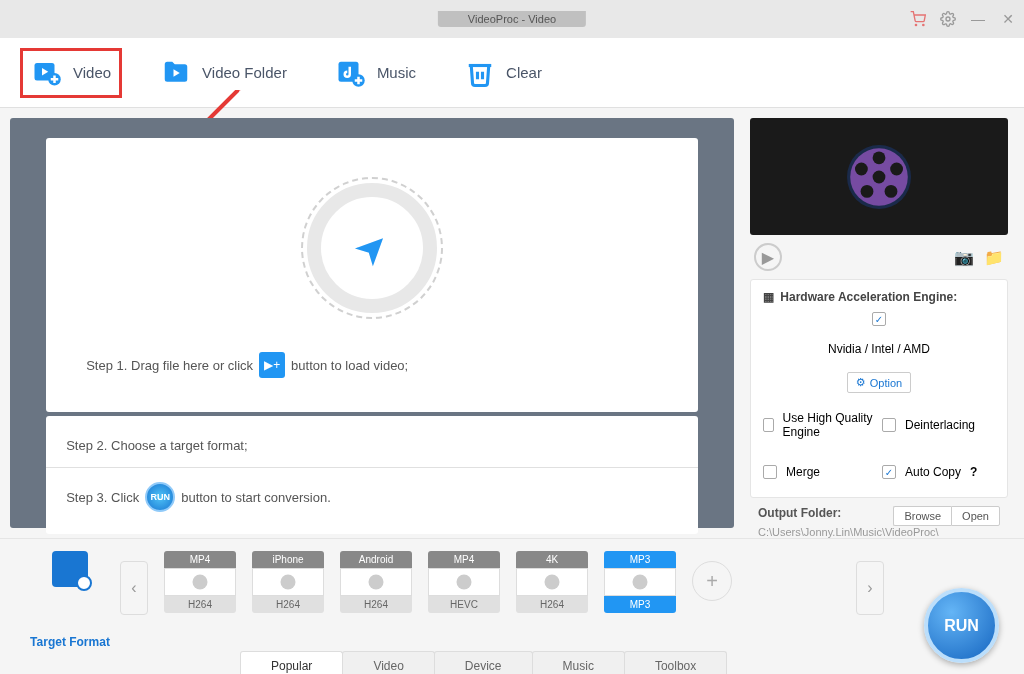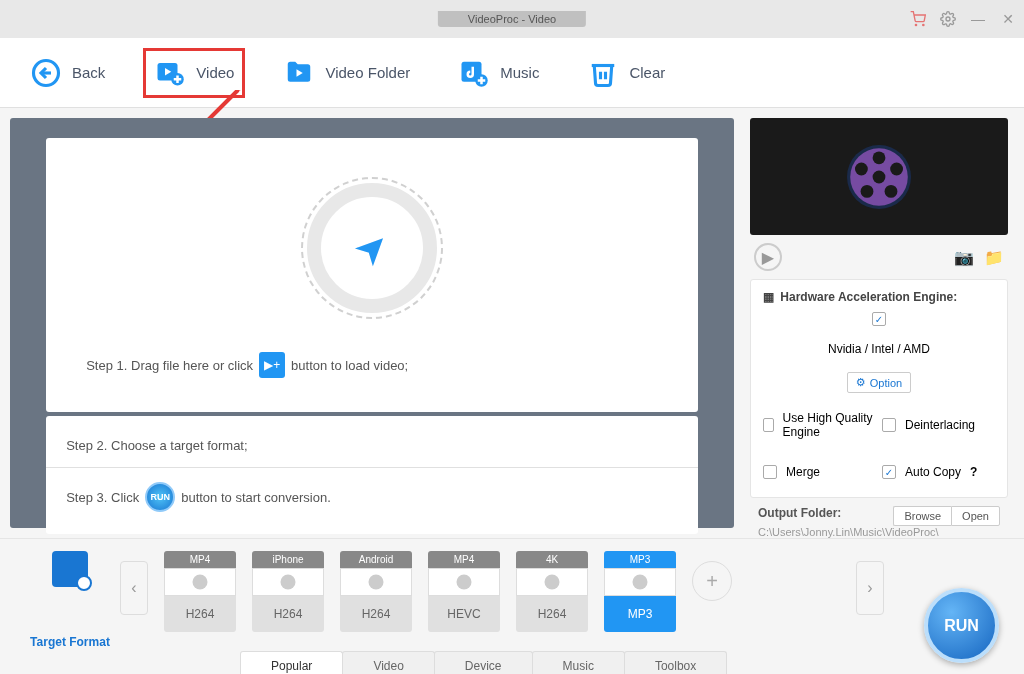--- a/index.html
+++ b/index.html
@@ -53,21 +53,21 @@
 
 .format-bar { height:150px; display:flex; align-items:flex-start; padding:12px 20px 0; position:relative; border-top:1px solid #e5e5e5; }
 .tf-label { width:100px; text-align:center; font-size:12px; color:#1976d2; font-weight:bold; margin-top:48px; }
 .tf-icon { width:36px; height:36px; background:#1976d2; border-radius:4px; margin:0 auto 6px; position:relative; }
 .tf-icon::after { content:""; position:absolute; width:12px; height:12px; background:#fff; border-radius:50%; right:-4px; bottom:-4px; border:2px solid #1976d2; }
 .nav-arrow { width:28px; height:54px; border:1px solid #ddd; border-radius:4px; display:flex; align-items:center; justify-content:center; color:#999; cursor:pointer; margin-top:10px; }
 .formats { display:flex; gap:16px; margin:0 16px; }
 .fmt { width:72px; text-align:center; cursor:pointer; }
 .fmt-top { background:#888; color:#fff; font-size:10px; padding:3px 0; border-radius:3px 3px 0 0; }
 .fmt-mid { height:28px; background:#fff; border:1px solid #ddd; display:flex; align-items:center; justify-content:center; }
-.fmt-bot { background:#e0e0e0; color:#666; font-size:12px; padding:11px 0; border-radius:0 0 3px 3px; }
+.fmt-bot { background:#e0e0e0; color:#666; font-size:10px; padding:3px 0; border-radius:0 0 3px 3px; }
 .fmt.sel .fmt-top, .fmt.sel .fmt-bot { background:#2196f3; color:#fff; }
 .fmt-add { width:40px; height:40px; border:1px solid #ddd; border-radius:50%; display:flex; align-items:center; justify-content:center; color:#aaa; font-size:20px; margin-top:10px; cursor:pointer; }
 .run-big { position:absolute; right:25px; bottom:25px; width:75px; height:75px; border-radius:50%; background:radial-gradient(circle at 35% 30%,#64b5f6,#1565c0); color:#fff; font-size:16px; font-weight:bold; display:flex; align-items:center; justify-content:center; cursor:pointer; border:4px solid #bbdefb; box-shadow:0 2px 6px rgba(0,0,0,0.3); }
 
 
 .tabs { position:absolute; bottom:8px; left:240px; display:flex; }
 .tab { padding:7px 30px; font-size:12px; color:#666; border:1px solid #ddd; border-bottom:none; border-radius:3px 3px 0 0; background:#f0f0f0; cursor:pointer; margin-right:-1px; }
 .tab.active { background:#fff; color:#333; }
 
 
@@ -91,30 +91,20 @@
           <circle cx="12" cy="12" r="3"></circle>
           <path d="M19.4 15a1.65 1.65 0 0 0 .33 1.82l.06.06a2 2 0 1 1-2.83 2.83l-.06-.06a1.65 1.65 0 0 0-1.82-.33 1.65 1.65 0 0 0-1 1.51V21a2 2 0 1 1-4 0v-.09A1.65 1.65 0 0 0 9 19.4a1.65 1.65 0 0 0-1.82.33l-.06.06a2 2 0 1 1-2.83-2.83l.06-.06a1.65 1.65 0 0 0 .33-1.82 1.65 1.65 0 0 0-1.51-1H3a2 2 0 1 1 0-4h.09A1.65 1.65 0 0 0 4.6 9a1.65 1.65 0 0 0-.33-1.82l-.06-.06a2 2 0 1 1 2.83-2.83l.06.06a1.65 1.65 0 0 0 1.82.33H9a1.65 1.65 0 0 0 1-1.51V3a2 2 0 1 1 4 0v.09a1.65 1.65 0 0 0 1 1.51 1.65 1.65 0 0 0 1.82-.33l.06-.06a2 2 0 1 1 2.83 2.83l-.06.06a1.65 1.65 0 0 0-.33 1.82V9a1.65 1.65 0 0 0 1.51 1H21a2 2 0 1 1 0 4h-.09a1.65 1.65 0 0 0-1.51 1z"></path>
         </svg>
       </span>
     <span class="title-icon">—</span>
     <span class="title-icon">✕</span>
   </div>
 </div>
 
 <div class="toolbar">
-  <div class="tool-item">
-    <span class="tool-icon">
-        <svg width="30" height="30" viewBox="0 0 24 24" fill="none" stroke="#2196f3" stroke-width="2.5">
-          <circle cx="12" cy="12" r="10"></circle>
-          <polyline points="12 8 8 12 12 16"></polyline>
-          <line x1="16" y1="12" x2="8" y2="12"></line>
-        </svg>
-      </span>
-    <span class="tool-label">Back</span>
-  </div>
   <div class="tool-item highlight-box">
     <span class="tool-icon">
         <svg width="30" height="30" viewBox="0 0 24 24" fill="#2196f3">
           <rect x="2" y="4" width="16" height="14" rx="2" fill="#2196f3"></rect>
           <polygon points="8,8 8,14 13,11" fill="#fff"></polygon>
           <circle cx="18" cy="17" r="5" fill="#2196f3"></circle>
           <path d="M18 14v6M15 17h6" stroke="#fff" stroke-width="2"></path>
         </svg>
       </span>
     <span class="tool-label">Video</span>

